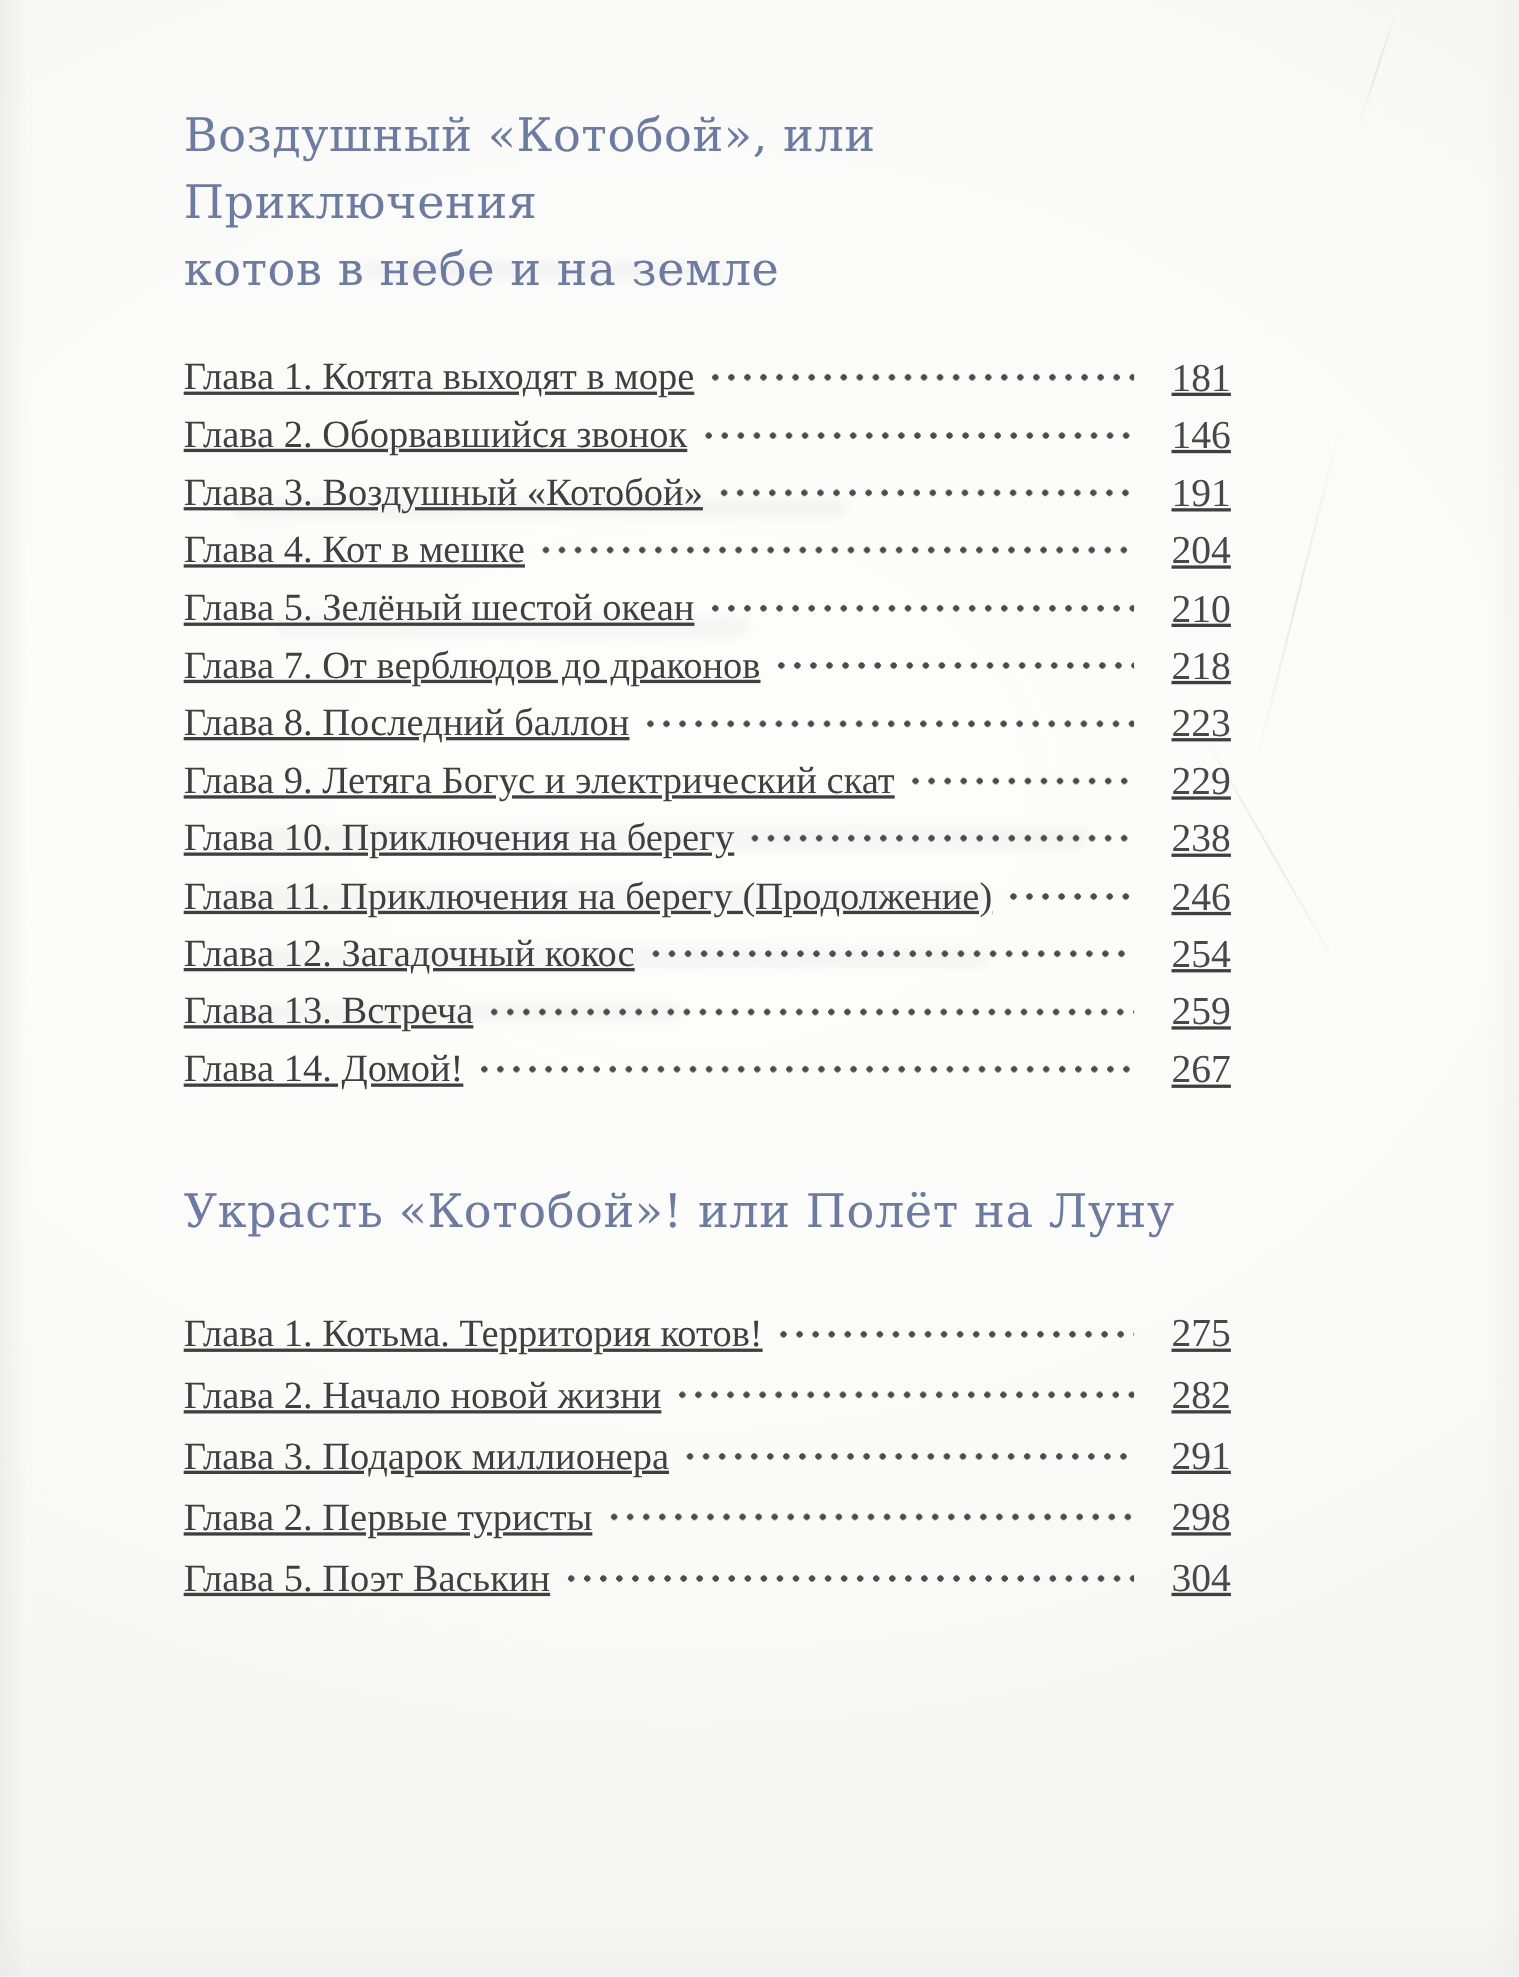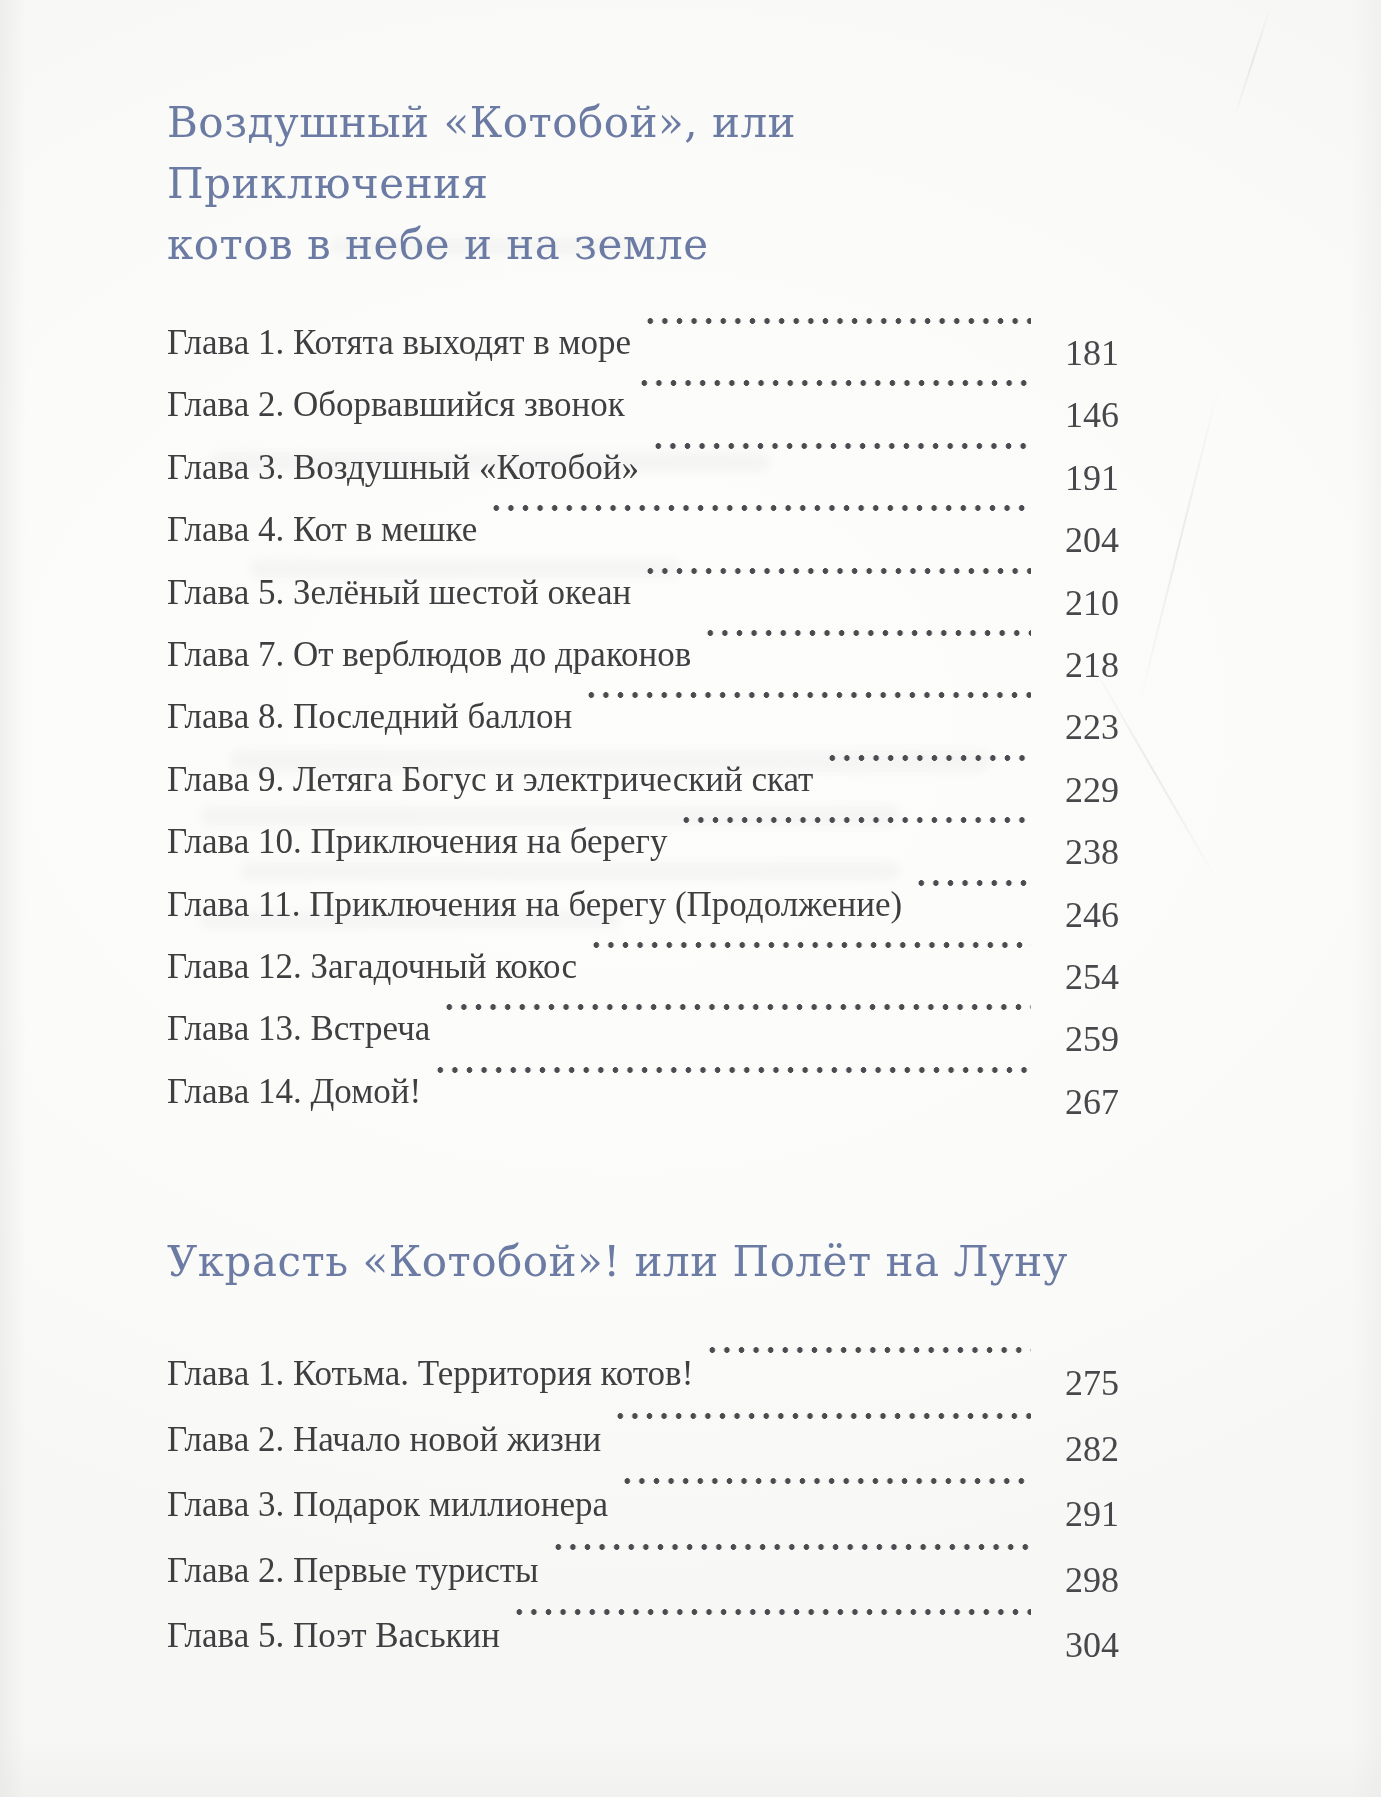--- a/index.html
+++ b/index.html
@@ -22,41 +22,41 @@
     position:absolute;left:167px;top:92px;width:952px;
   }
   .section-title{
     font-family:"DejaVu Serif", serif;
     font-size:42px;line-height:61px;font-weight:400;
     color:#6b7ba3;
     letter-spacing:.5px;
     white-space:pre-line;
     margin:0 0 42px 0;
   }
-  .section-title.second{margin-top:103px;margin-bottom:54px;}
+  .section-title.second{margin-top:72px;margin-bottom:54px;}
   .toc{display:block;}
   .row{
-    display:flex;align-items:flex-start;
-    font-size:35px;color:#3f3f42;
+    display:flex;align-items:center;
+    font-size:35px;color:#3f3f42;text-decoration:underline;
   }
   .toc.s1 .row{line-height:52.4px;}
   .toc.s2 .row{line-height:55.4px;}
   .lbl{white-space:nowrap;}
   .leader{
     flex:1 1 auto;
     height:8px;
     margin:0 10px 0 12px;
     background-image:radial-gradient(circle, #4c4c50 2.6px, rgba(0,0,0,0) 3.1px);
     background-size:14.6px 8px;
     background-repeat:repeat-x;
     background-position:0 100%;
   }
   .num{
     flex:0 0 auto;min-width:78px;text-align:right;
-    font-size:36px;color:#48484c;margin-top:10px;
+    font-size:36px;color:#48484c;
   }
   
   .smudge{
     position:absolute;background:#8d8d98;border-radius:10px;
     filter:blur(4px);opacity:.06;pointer-events:none;
   }
   .crease{
     position:absolute;background:linear-gradient(180deg, rgba(150,150,150,0) 0%, rgba(150,150,150,.35) 50%, rgba(150,150,150,0) 100%);
     width:2px;pointer-events:none;opacity:.5;
   }

